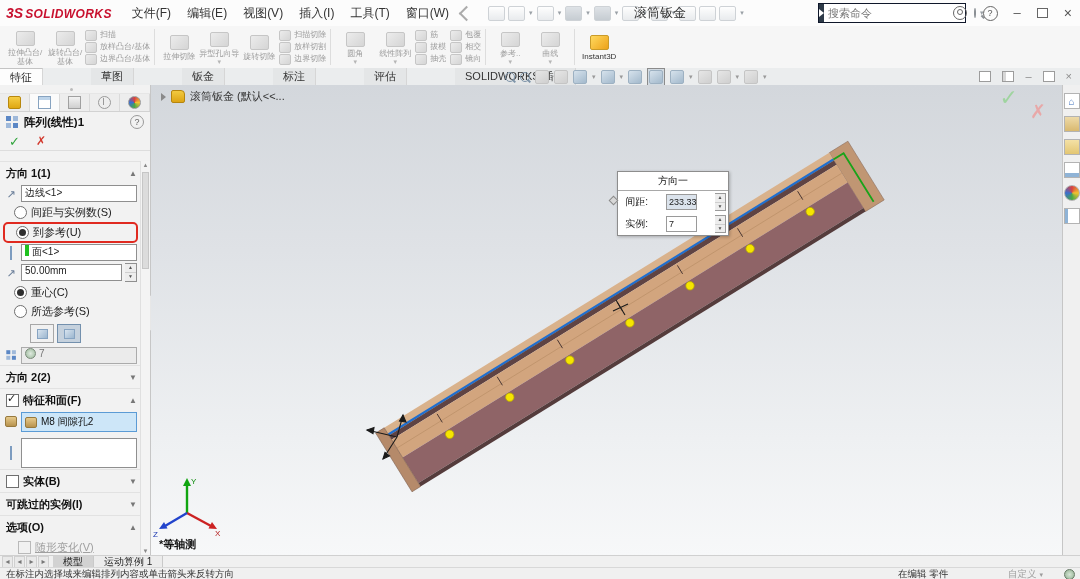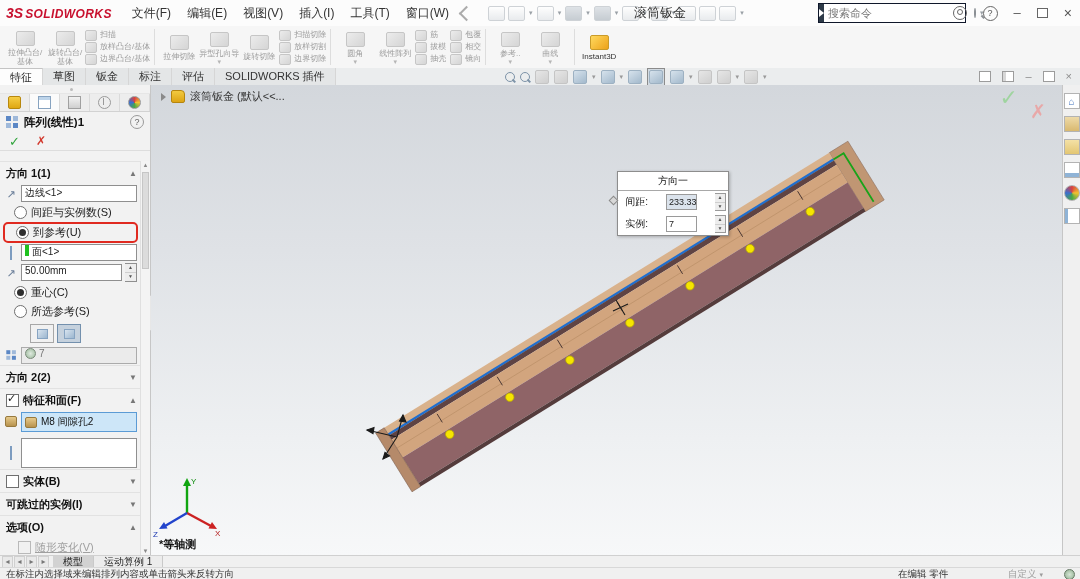--- a/index.html
+++ b/index.html
@@ -43,21 +43,21 @@
   .ric{width:17px;height:13px;background:linear-gradient(135deg,#ececec,#d5d5d5);border:1px solid #c6c6c6;border-radius:2px;flex:none;}
   .ric.s{width:10px;height:9px;}
   .rstack{display:flex;flex-direction:column;justify-content:center;gap:1px;font-size:8px;color:#9b9b9b;}
   .rstack .row{display:flex;align-items:center;gap:3px;line-height:10px;white-space:nowrap;}
   .rcaret{color:#b5b5b5;font-size:7px;line-height:6px;}
   .rb-big.enabled{color:#333;}
   .ric.i3d{background:linear-gradient(135deg,#ffd95e,#eda21a);border-color:#c99b2a;}
 
   
   .tabrow{position:absolute;top:68px;left:0;right:0;height:17px;background:#ebedee;border-bottom:1px solid #d2d2d2;}
-  .vtabs{display:flex;height:17px;}
+  .vtabs{display:flex;height:17px;gap:48px;}
   .vtab{padding:0 10px;display:flex;align-items:center;font-size:11px;color:#333;border-right:1px solid #d6d6d6;background:#e4e6e7;cursor:default;white-space:nowrap;}
   .vtab.active{background:#fdfdfd;border-top:1px solid #c4c4c4;}
   .hud{position:absolute;left:505px;top:1px;display:flex;align-items:center;gap:5px;height:15px;}
   .hud-mag{width:8px;height:8px;border:1.6px solid #7d93a8;border-radius:50%;position:relative;}
   .hud-mag::after{content:"";position:absolute;width:4px;height:1.6px;background:#7d93a8;transform:rotate(45deg);left:6px;top:7px;}
   .hud-ic{width:12px;height:12px;border-radius:2px;background:linear-gradient(145deg,#d6e2ec,#a3b9cc);border:1px solid #9db1c2;}
   .hud-ic.gray{background:linear-gradient(145deg,#e6e6e6,#cfcfcf);border-color:#c5c5c5;}
   .hud-caret{font-size:7px;color:#999;}
   .hud-sel{border:1px solid #8b8b8b;background:#d2dae1;padding:1px;display:flex;}
   .pane-ctl{position:absolute;right:8px;top:2px;display:flex;align-items:center;gap:11px;color:#8b8b8b;font-size:11px;}

